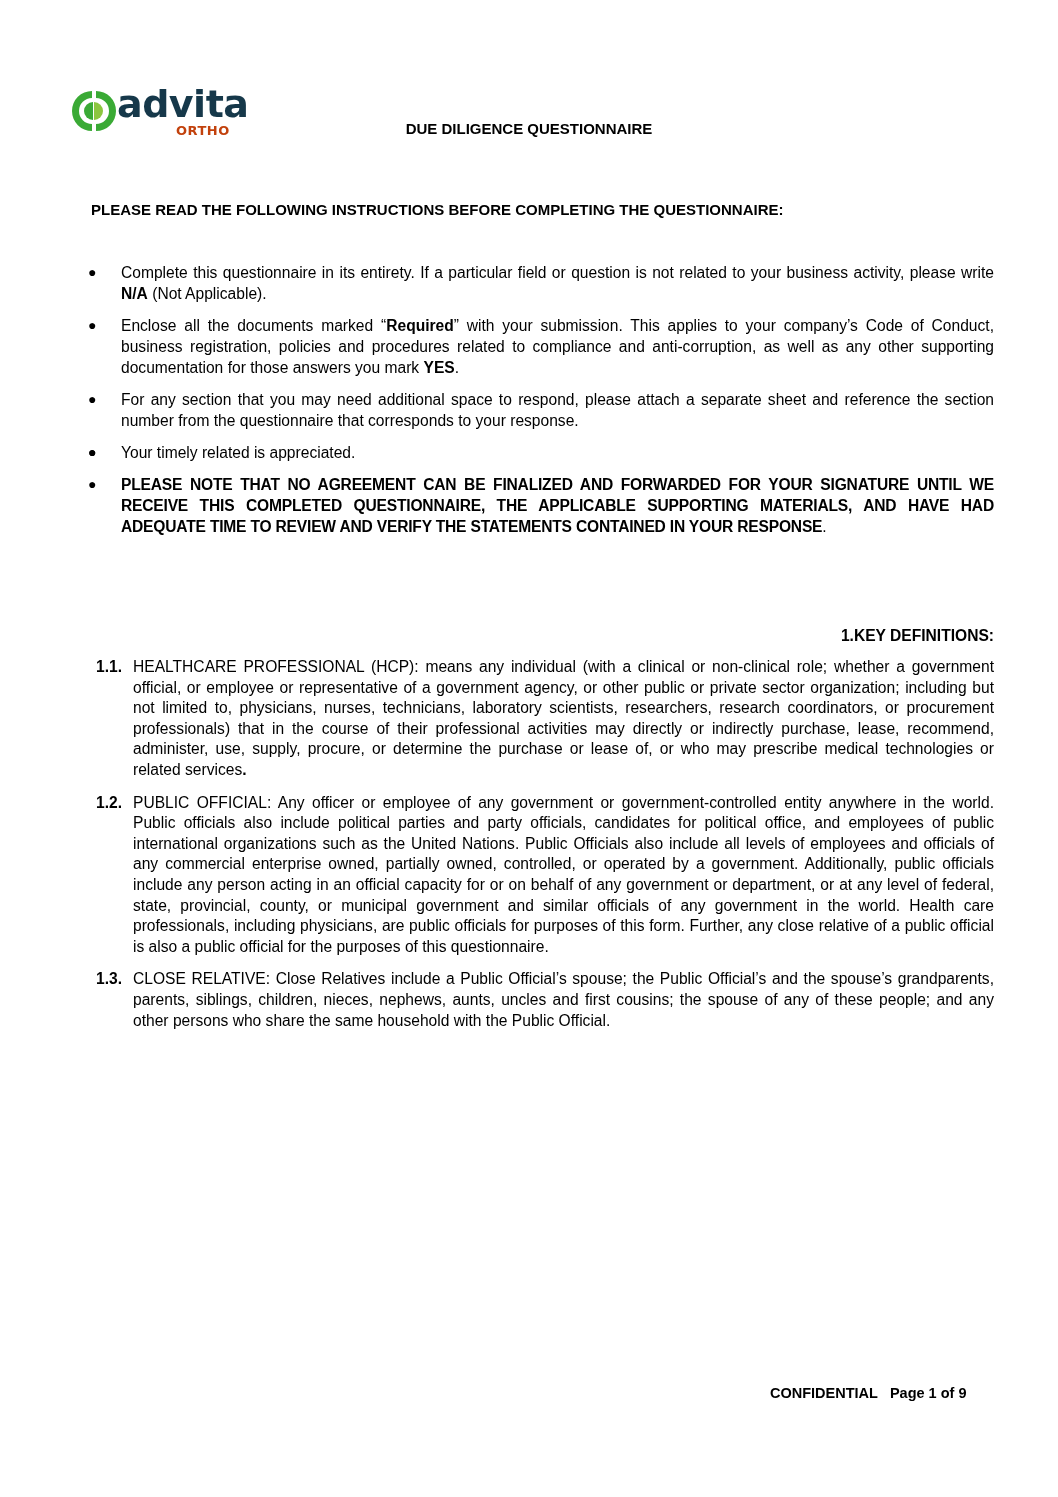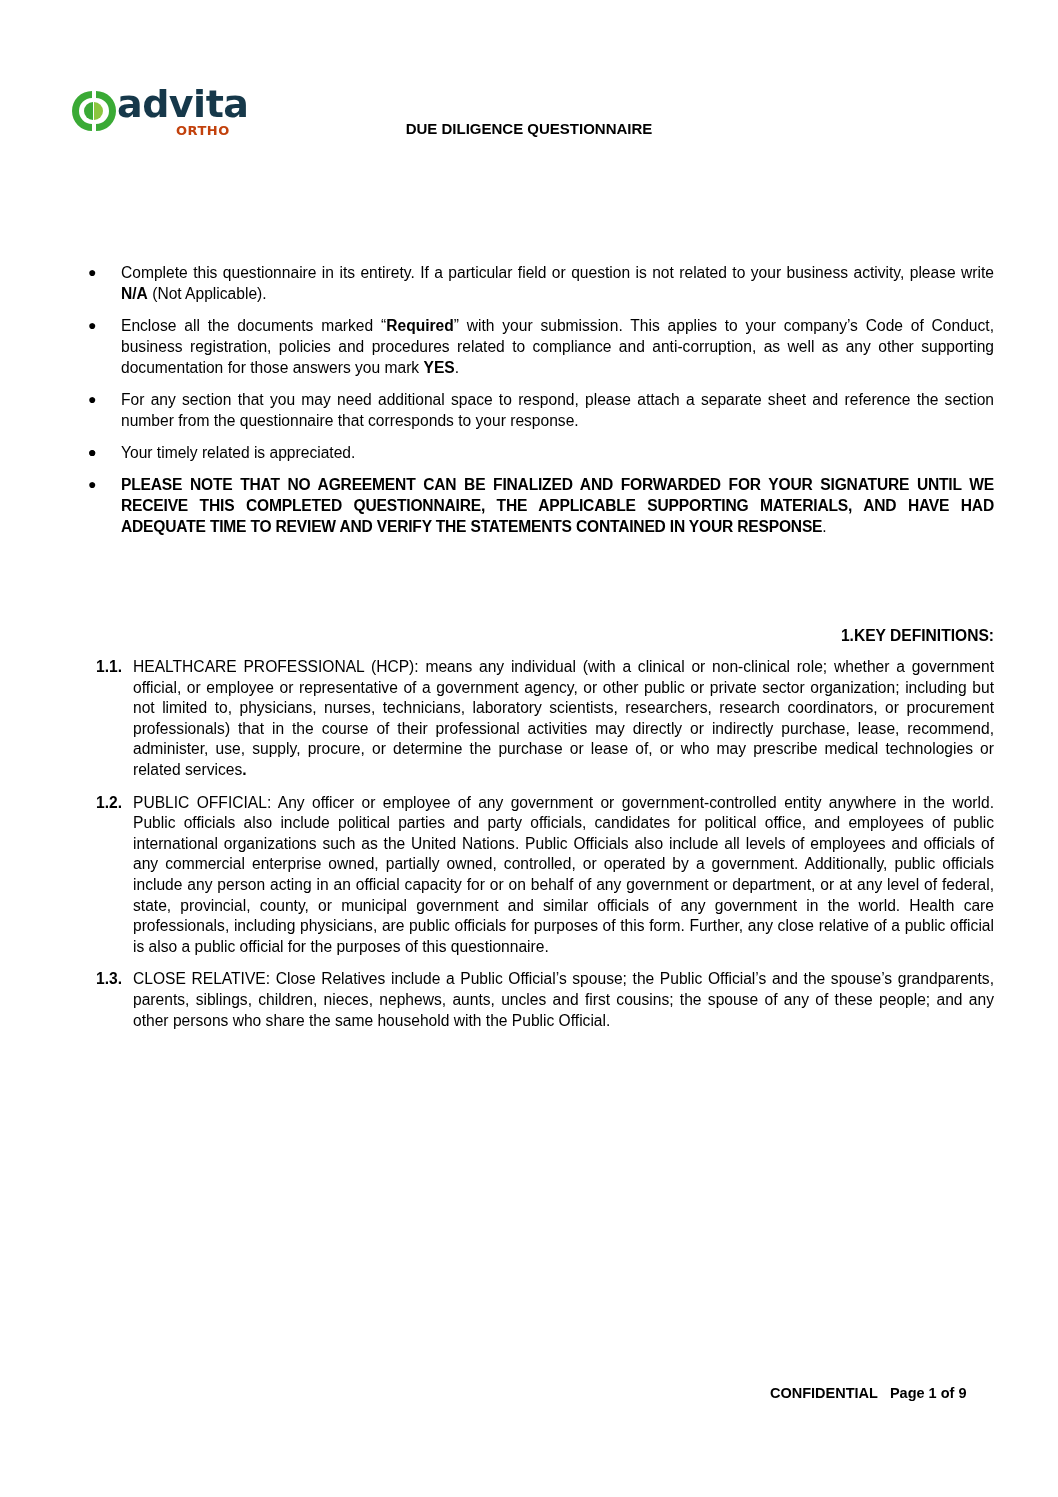--- a/index.html
+++ b/index.html
@@ -46,20 +46,21 @@
       <path d="M24 3 A20 20 0 0 1 24 43 L24 36 A13 13 0 0 0 24 10 Z" fill="#3aaa35"></path>
       <path d="M22 14 A9 9 0 0 1 22 32 Z" fill="#8cc63f"></path>
       <path d="M21 14 A9 9 0 0 0 21 32 Z" fill="#3aaa35"></path>
     </svg>
     <span class="logo-word">advita</span>
     <span class="logo-sub">ORTHO</span>
   </div>
 
   <div class="doc-title">DUE DILIGENCE QUESTIONNAIRE</div>
 
+  <div class="instr-head">PLEASE READ THE FOLLOWING INSTRUCTIONS BEFORE COMPLETING THE QUESTIONNAIRE:</div>
 
   <ul class="bullets">
     <li>
       <span class="dot">●</span>
       <span>Complete this questionnaire in its entirety. If a particular field or question is not related to your business activity, please write </span><b>N/A</b><span> (Not Applicable).</span>
     </li>
     <li>
       <span class="dot">●</span>
       <span>Enclose all the documents marked “</span><b>Required</b><span>” with your submission.  This applies to your company’s Code of Conduct, business registration, policies and procedures related to compliance and anti-corruption, as well as any other supporting documentation for those answers you mark </span><b>YES</b><span>.</span>
     </li>

